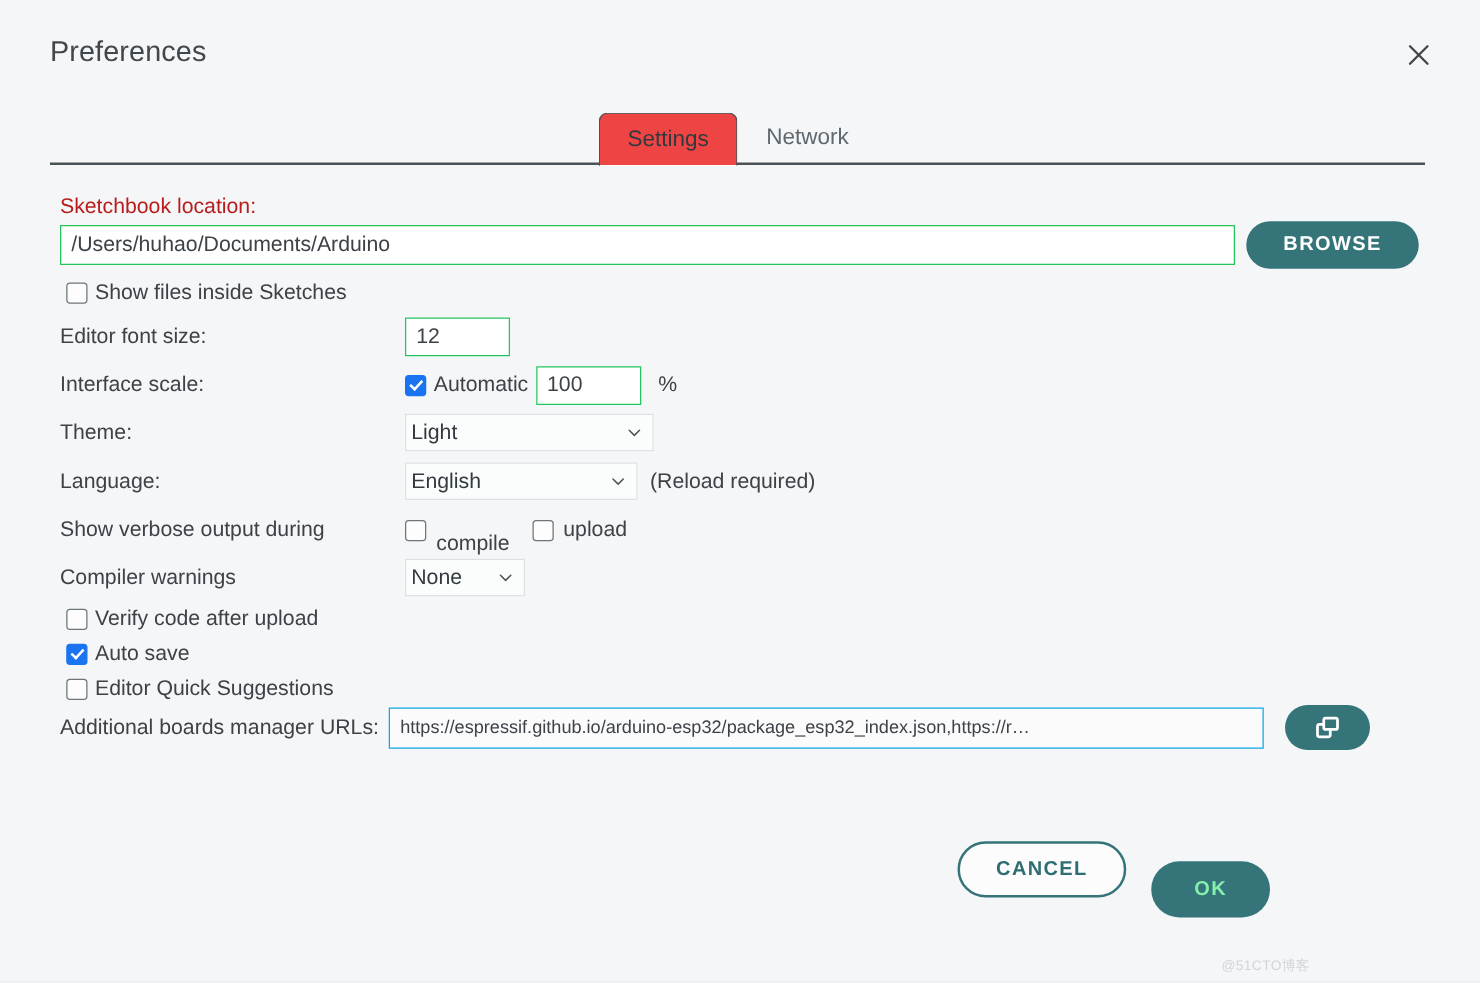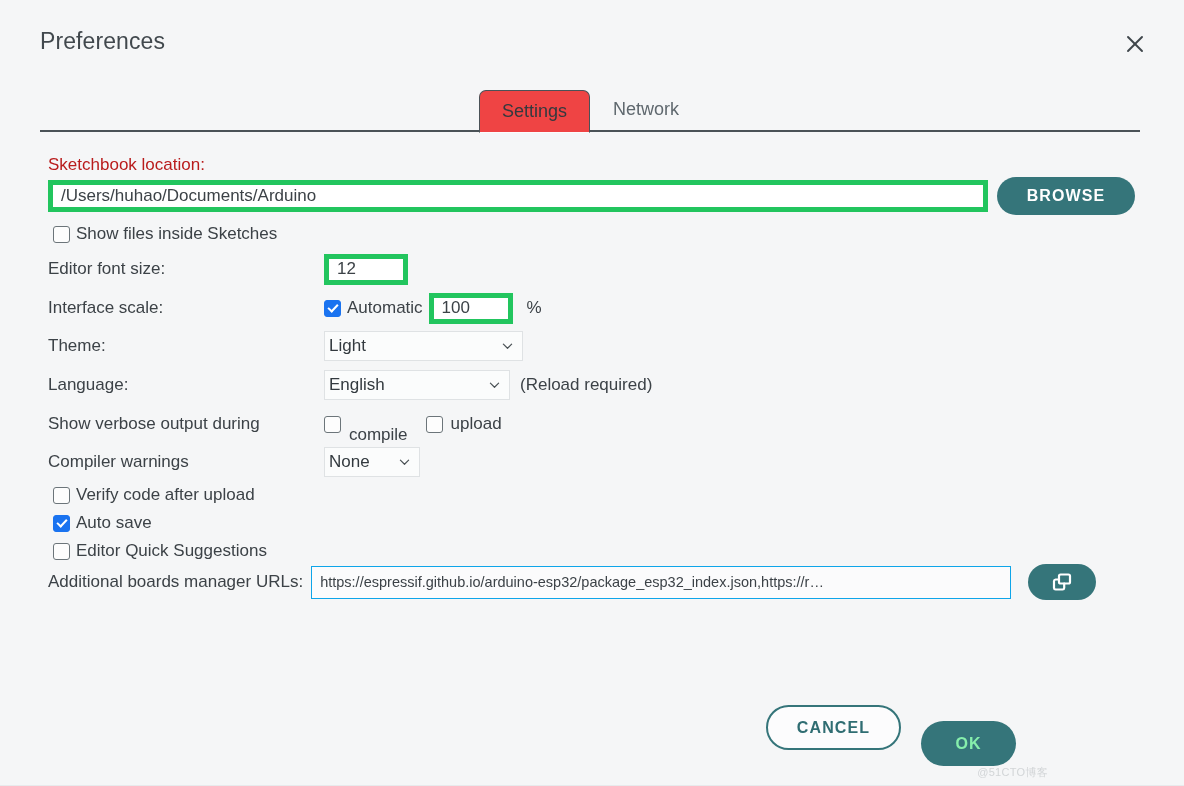--- a/index.html
+++ b/index.html
@@ -116,21 +116,21 @@
 
   .field-label-sketch {
     position: absolute;
     left: 8px;
     top: 8px;
   }
 
   
   .text-input {
     background: #ffffff;
-    border: 5px solid #22c55e;
+    border: 1px solid #22c55e;
     box-sizing: border-box;
     font-family: "Liberation Sans", sans-serif;
     font-size: 17px;
     color: #3c4247;
     padding: 0 8px;
     outline: none;
   }
   .sketch-input {
     position: absolute;
     left: 8px;
@@ -319,21 +319,21 @@
     align-items: center;
     justify-content: center;
     cursor: pointer;
     border: none;
   }
 
   
   .footer {
     position: absolute;
     right: 44px;
-    top: 689px;
+    top: 657px;
     display: flex;
     align-items: center;
     gap: 20px;
     justify-content: flex-end;
   }
   .btn-cancel {
     width: 135px;
     height: 45px;
     border-radius: 23px;
     background: #fcfcfd;

